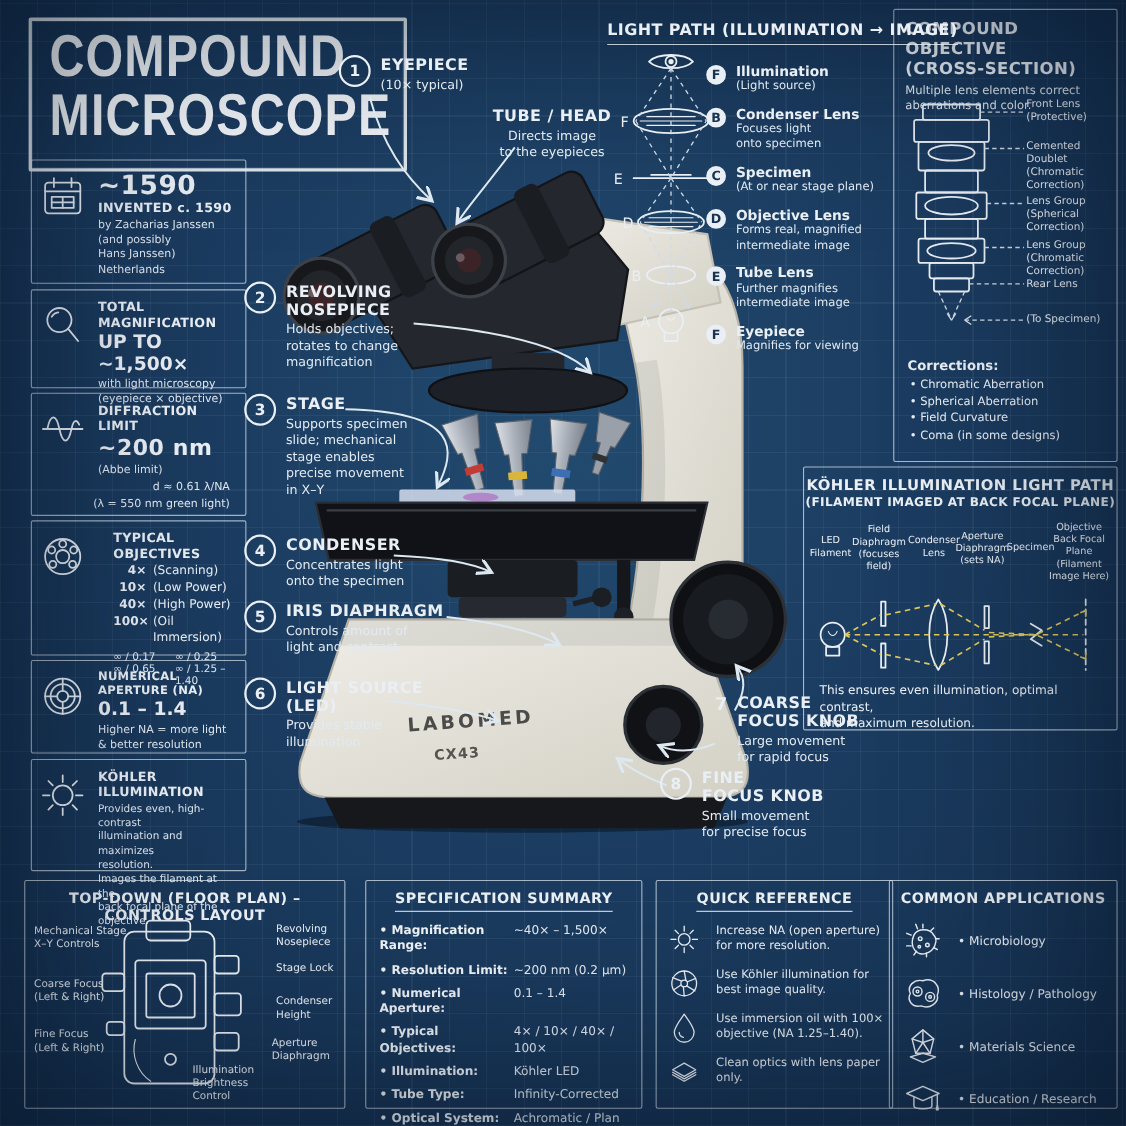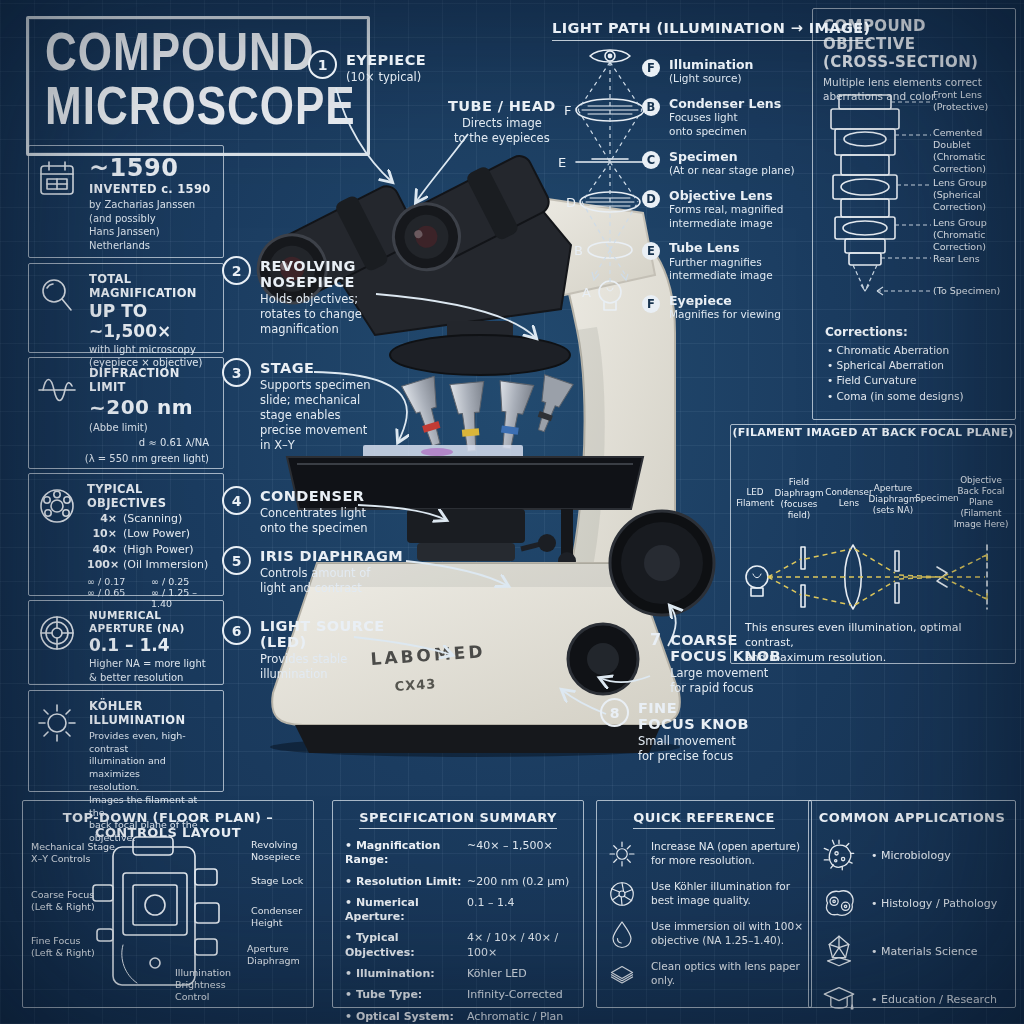--- a/index.html
+++ b/index.html
@@ -261,21 +261,21 @@
   <div class="card" style="top:473px;height:123px;">
     <svg class="cicon" viewBox="0 0 40 40">
       <circle class="skt" cx="20" cy="20" r="16"></circle>
       <circle class="skt" cx="20" cy="20" r="6"></circle>
       <circle class="skt" cx="20" cy="8.5" r="3.2"></circle>
       <circle class="skt" cx="30" cy="14" r="3.2"></circle>
       <circle class="skt" cx="29" cy="27" r="3.2"></circle>
       <circle class="skt" cx="11" cy="27" r="3.2"></circle>
       <circle class="skt" cx="10" cy="14" r="3.2"></circle>
     </svg>
-    <div class="ctext" style="margin-left:50px;">
+    <div class="ctext" style="margin-left:66px;">
       <div class="chead">TYPICAL OBJECTIVES</div>
       <div class="objrow">
         <span class="m">4×</span>
         <span>(Scanning)</span>
       </div>
       <div class="objrow">
         <span class="m">10×</span>
         <span>(Low Power)</span>
       </div>
       <div class="objrow">
@@ -522,20 +522,21 @@
     <div class="op-corr-t" style="top:316px;">Corrections:</div>
     <div class="op-corr" style="top:334px;">
       <div>Chromatic Aberration</div>
       <div>Spherical Aberration</div>
       <div>Field Curvature</div>
       <div>Coma (in some designs)</div>
     </div>
   </div>
 
   <div class="panel" style="left:730px;top:424px;width:286px;height:240px;">
+    <div class="kp-title">KÖHLER ILLUMINATION LIGHT PATH</div>
     <div class="kp-sub">(FILAMENT IMAGED AT BACK FOCAL PLANE)</div>
     <div class="kp-station pre" style="left:-4px;top:62px;">LED
 Filament</div>
     <div class="kp-station pre" style="left:40px;top:52px;">Field
 Diaphragm
 (focuses
 field)</div>
     <div class="kp-station pre" style="left:90px;top:62px;">Condenser
 Lens</div>
     <div class="kp-station pre" style="left:134px;top:58px;">Aperture

